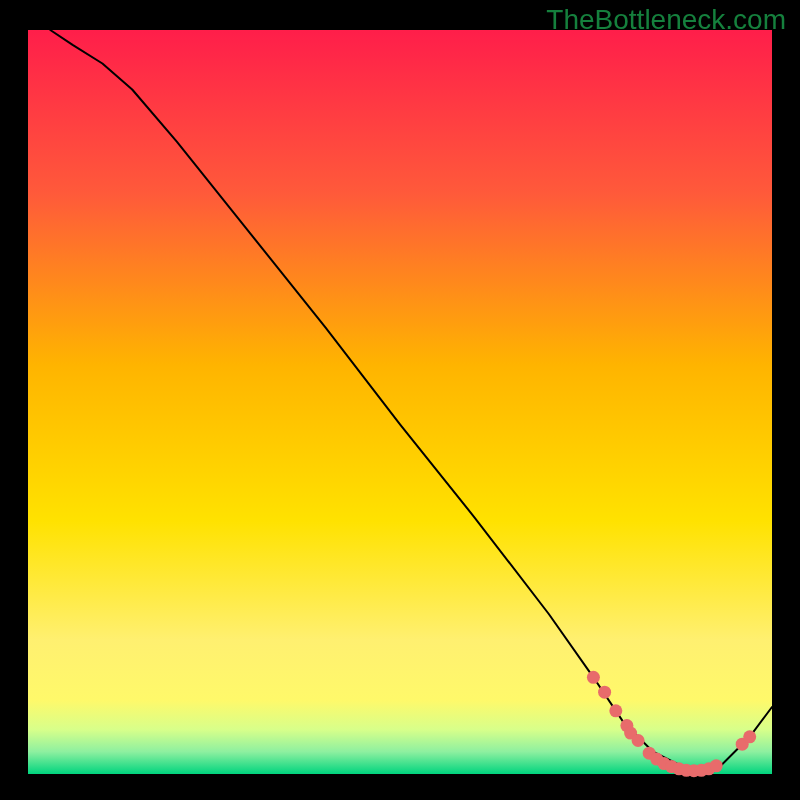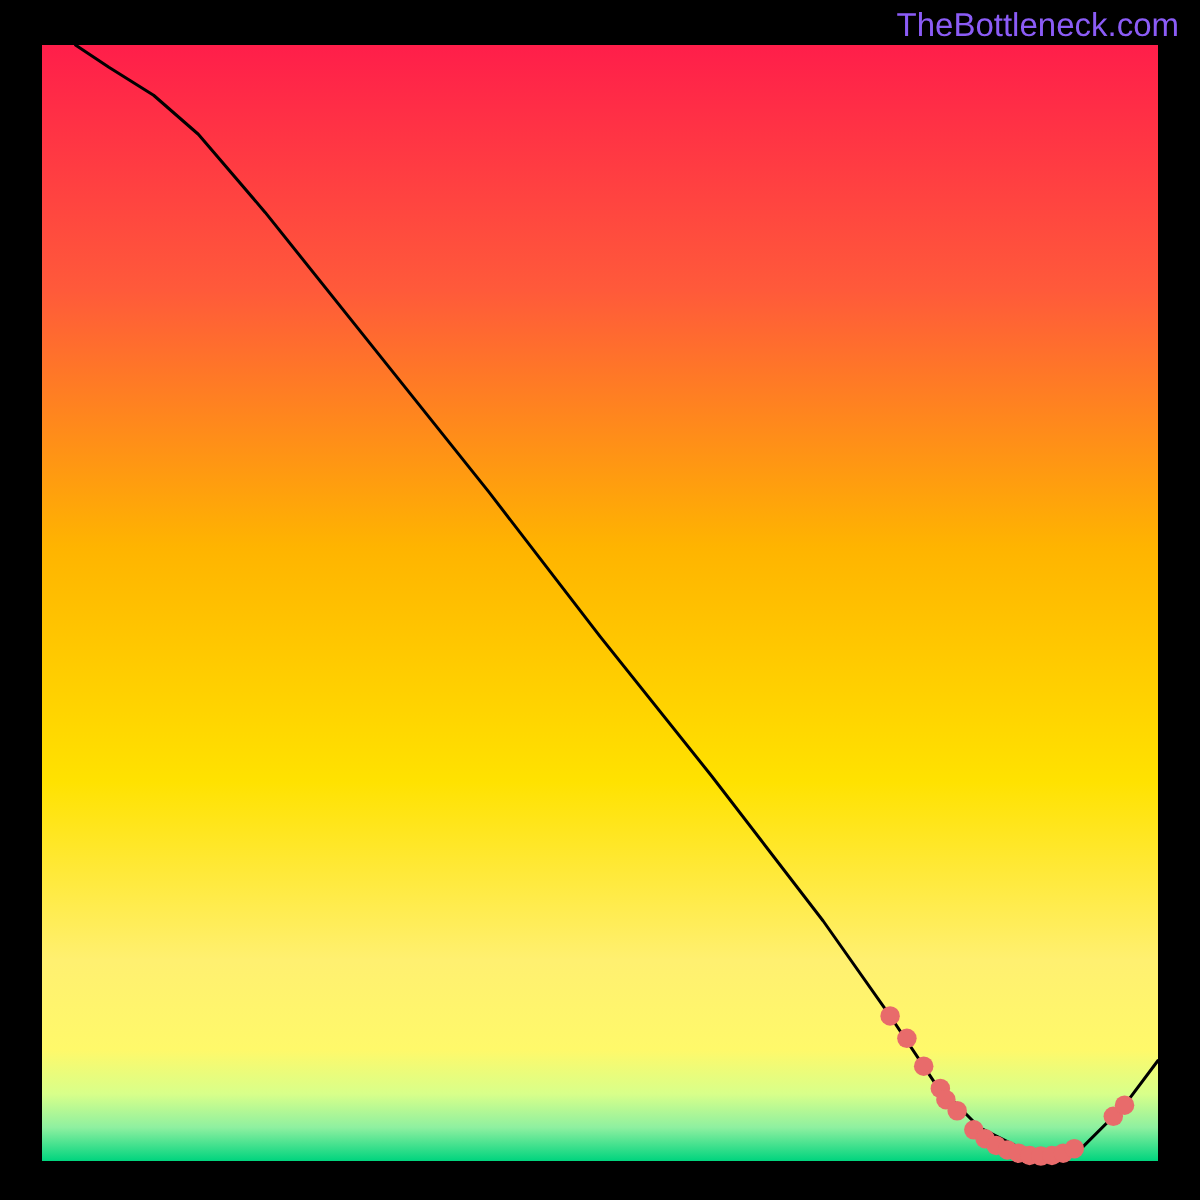--- a/index.html
+++ b/index.html
@@ -13,22 +13,22 @@
   }
   .wrap {
     position: relative;
     width: 800px;
     height: 800px;
   }
   .watermark {
     position: absolute;
     top: 4px;
     right: 14px;
-    color: #8b5cf6;
-    font-size: 22px;
+    color: #15803d;
+    font-size: 28px;
     font-family: Arial, sans-serif;
     z-index: 10;
   }
   svg {
     position: absolute;
     top: 0;
     left: 0;
   }
 </style>
 </head>

